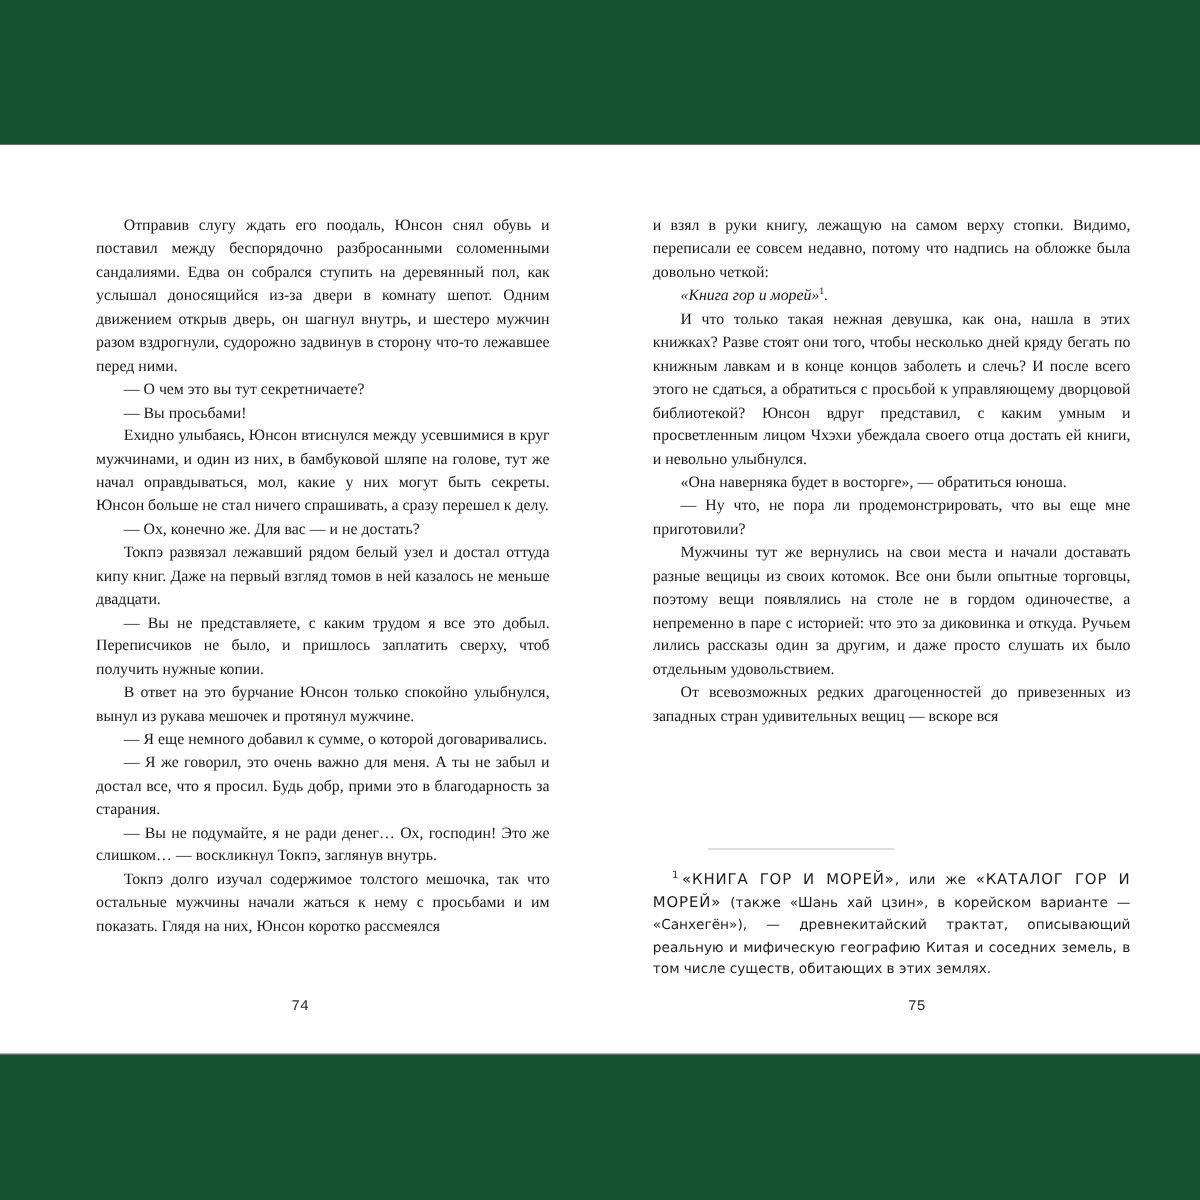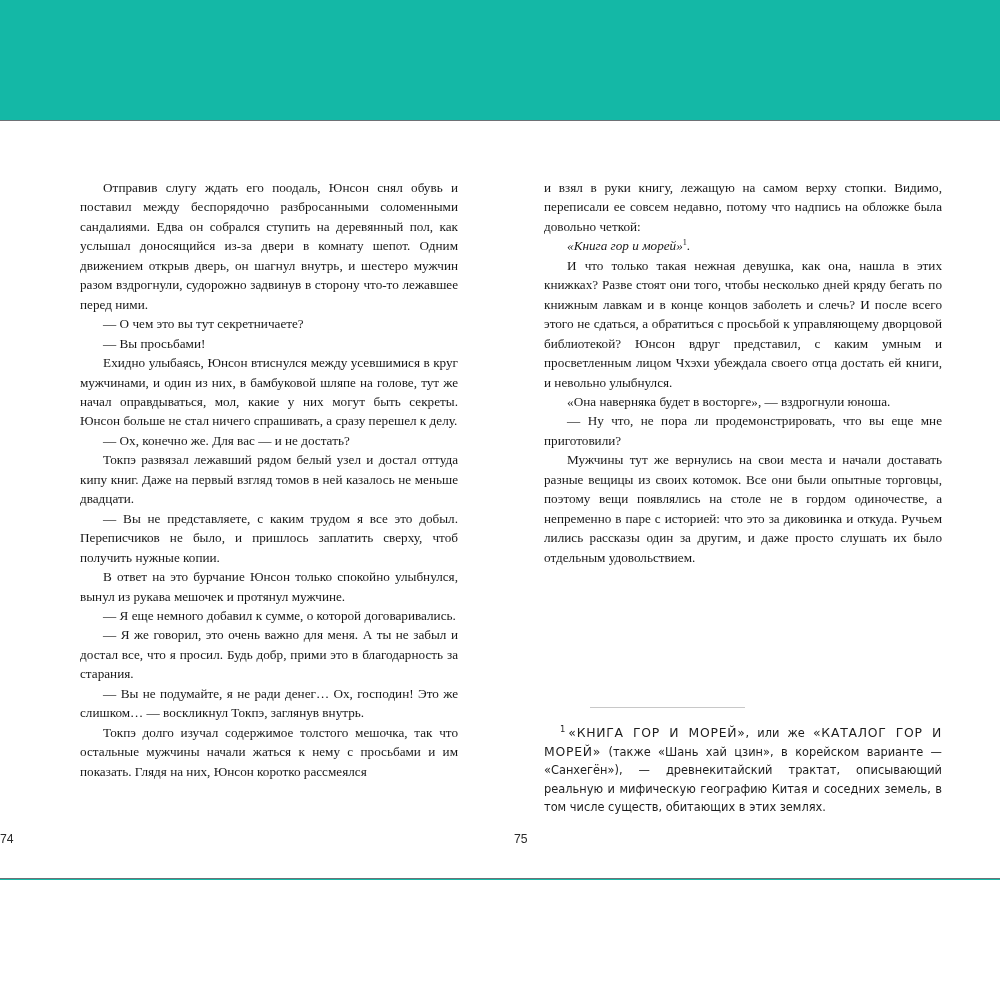--- a/index.html
+++ b/index.html
@@ -13,22 +13,22 @@
     overflow: hidden;
     font-family: "Liberation Serif", "DejaVu Serif", serif;
     color: #1a1a1a;
   }
 
   #spread {
     position: absolute;
     left: 0;
     top: 0;
     width: 1000px;
-    height: 880px;
-    background: #14b8a6;
+    height: 1000px;
+    background: #14532d;
   }
 
   
   .edge-rule {
     position: absolute;
     left: 0;
     width: 1000px;
     height: 1px;
     background: #6e7175;
   }
@@ -118,23 +118,24 @@
     letter-spacing: 0.06em;
     font-size: 12.4px;
   }
 
   
   .folio {
     position: absolute;
     bottom: 32px;
     width: 100%;
     left: 0;
+    text-align: center;
     font-size: 12.2px;
     color: #2a2a2a;
-    font-family: Liberation Sans, sans-serif;
+    font-family: Liberation Mono, monospace;
   }
   .page.left  .folio { padding-right: 38px; }
   .page.right .folio { padding-left: 14px; }
 </style>
 </head>
 <body>
 
 <div id="spread">
 
   <div class="edge-rule top"></div>
@@ -159,23 +160,24 @@
       <div class="folio">74</div>
     </div>
 
     <div class="page right">
       <div class="textcol">
         <p class="noindent">и взял в руки книгу, лежащую на самом верху стопки. Видимо, переписали ее совсем недавно, потому что надпись на обложке была довольно четкой:</p>
 
         <p class="booktitle-line"><span>«Книга гор и морей»</span><sup>1</sup><span>.</span></p>
 
         <p>И что только такая нежная девушка, как она, нашла в этих книжках? Разве стоят они того, чтобы несколько дней кряду бегать по книжным лавкам и в конце концов заболеть и слечь? И после всего этого не сдаться, а обратиться с просьбой к управляющему дворцовой библиотекой? Юнсон вдруг представил, с каким умным и просветленным лицом Чхэхи убеждала своего отца достать ей книги, и невольно улыбнулся.</p>
-        <p>«Она наверняка будет в восторге», — вздрогнули юноша.</p>
+        <p>«Она наверняка будет в восторге», — обратиться юноша.</p>
         <p class="dialogue">— Ну что, не пора ли продемонстрировать, что вы еще мне приготовили?</p>
         <p>Мужчины тут же вернулись на свои места и начали доставать разные вещицы из своих котомок. Все они были опытные торговцы, поэтому вещи появлялись на столе не в гордом одиночестве, а непременно в паре с историей: что это за диковинка и откуда. Ручьем лились рассказы один за другим, и даже просто слушать их было отдельным удовольствием.</p>
+        <p>От всевозможных редких драгоценностей до привезенных из западных стран удивительных вещиц — вскоре вся</p>
       </div>
 
       <div class="footnote-zone">
         <div class="footnote-rule"></div>
         <div class="footnote-body"><span class="fn-first-line-indent"></span><span class="fn-marker">1</span><span class="geo-title">«КНИГА ГОР И МОРЕЙ»</span><span>, или же </span><span class="geo-title">«КАТАЛОГ ГОР И МОРЕЙ»</span><span> (также «Шань хай цзин», в корейском варианте — «Санхегён»), — древнекитайский трактат, описывающий реальную и мифическую географию Китая и соседних земель, в том числе существ, обитающих в этих землях.</span></div>
       </div>
 
       <div class="folio">75</div>
     </div>
 

